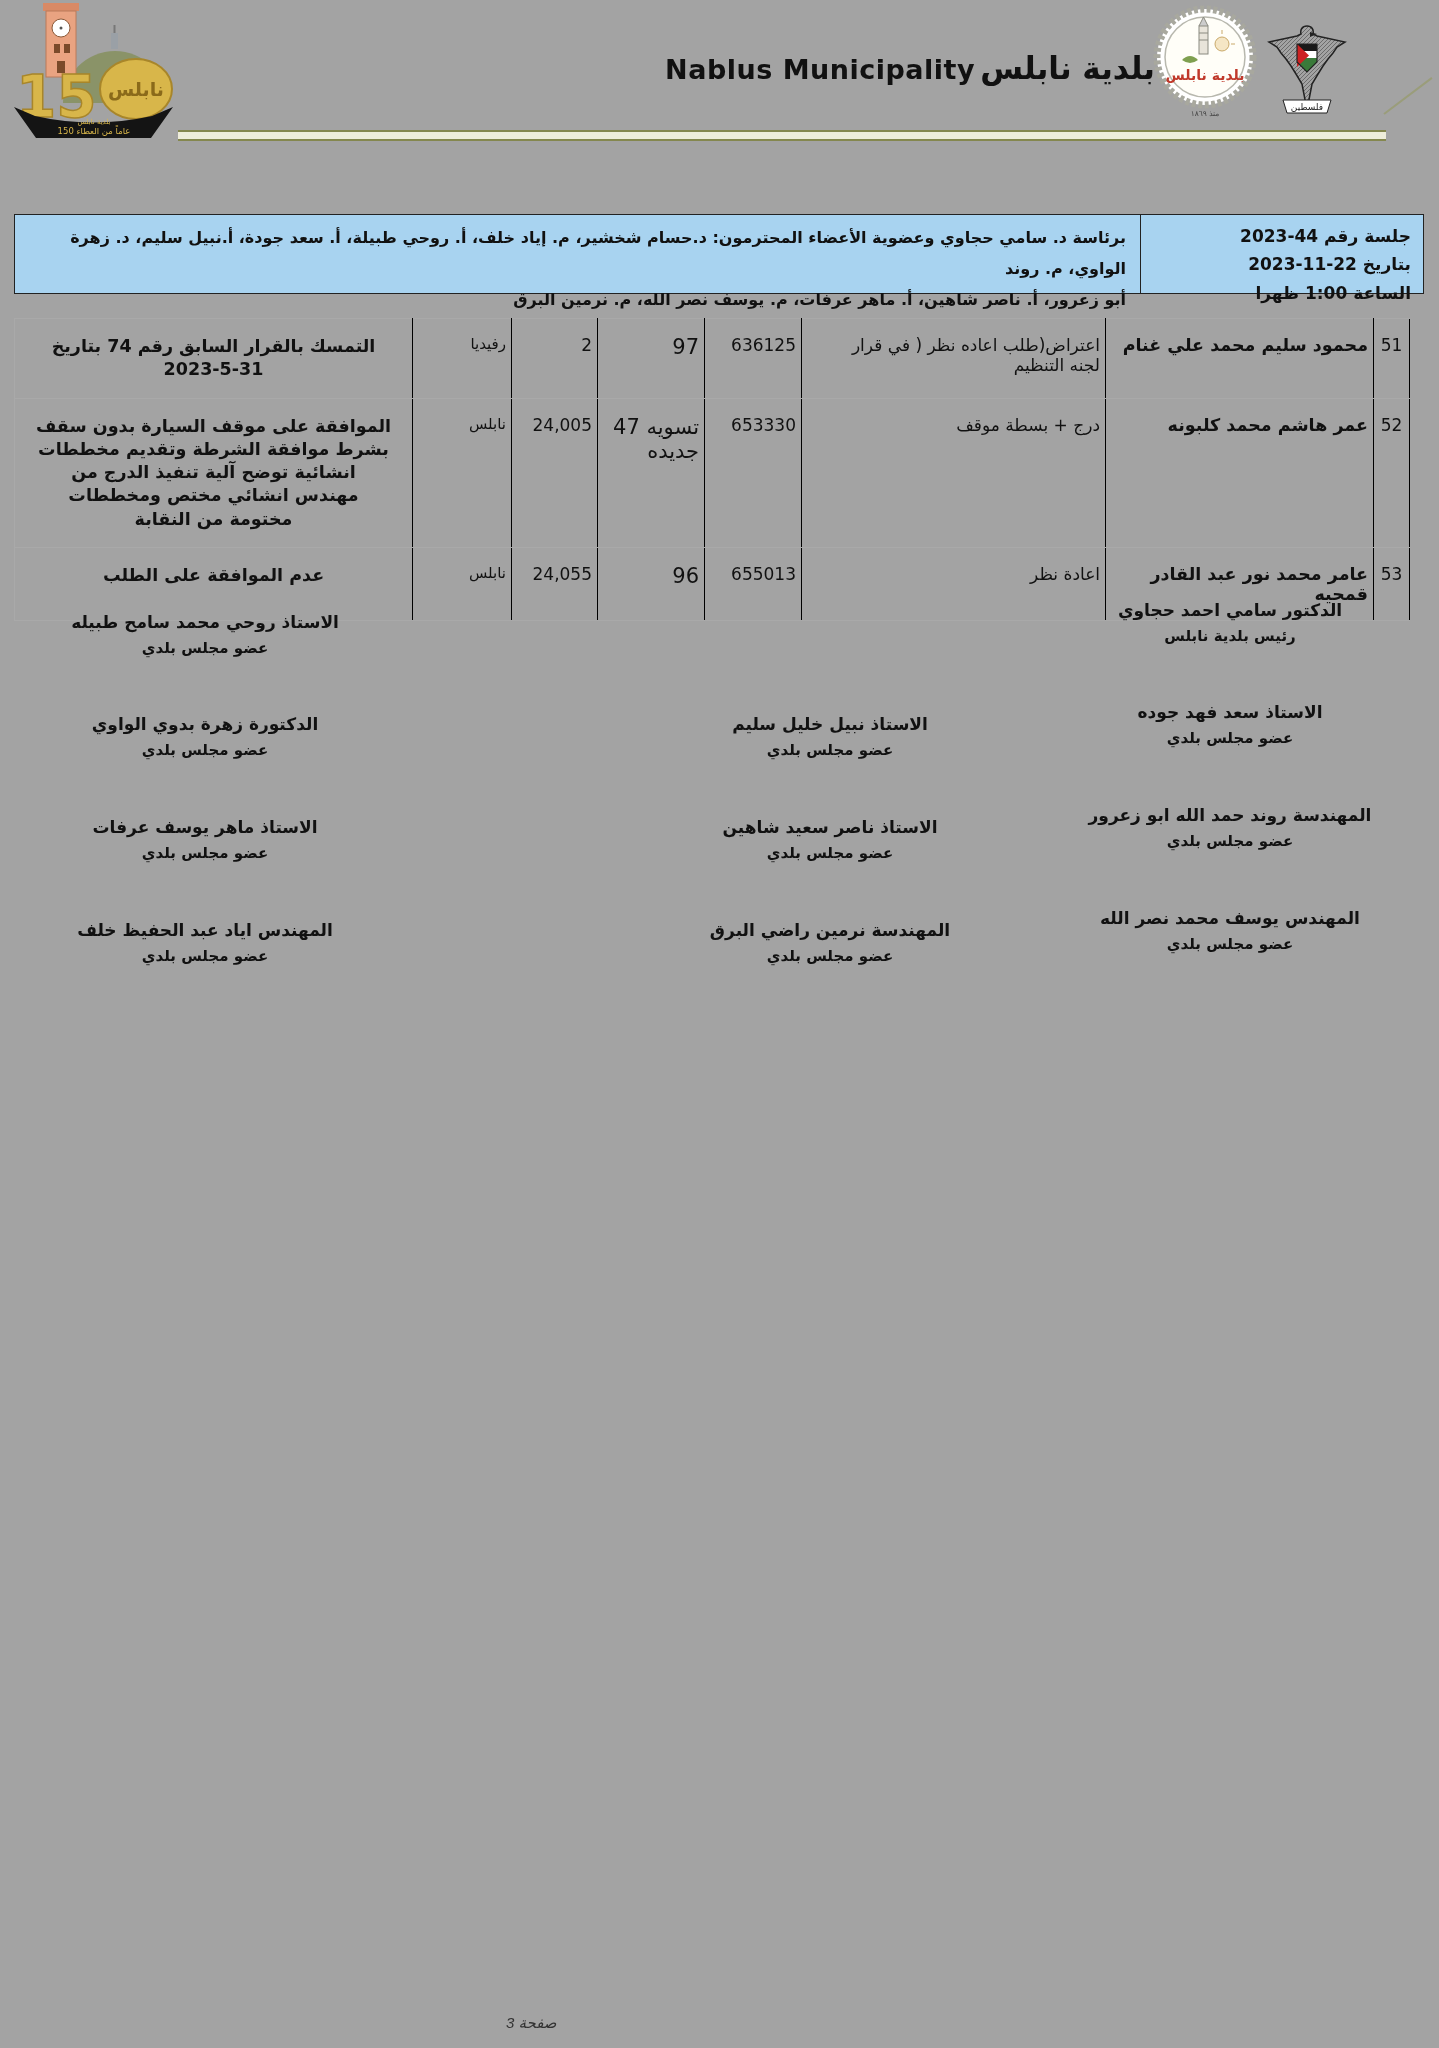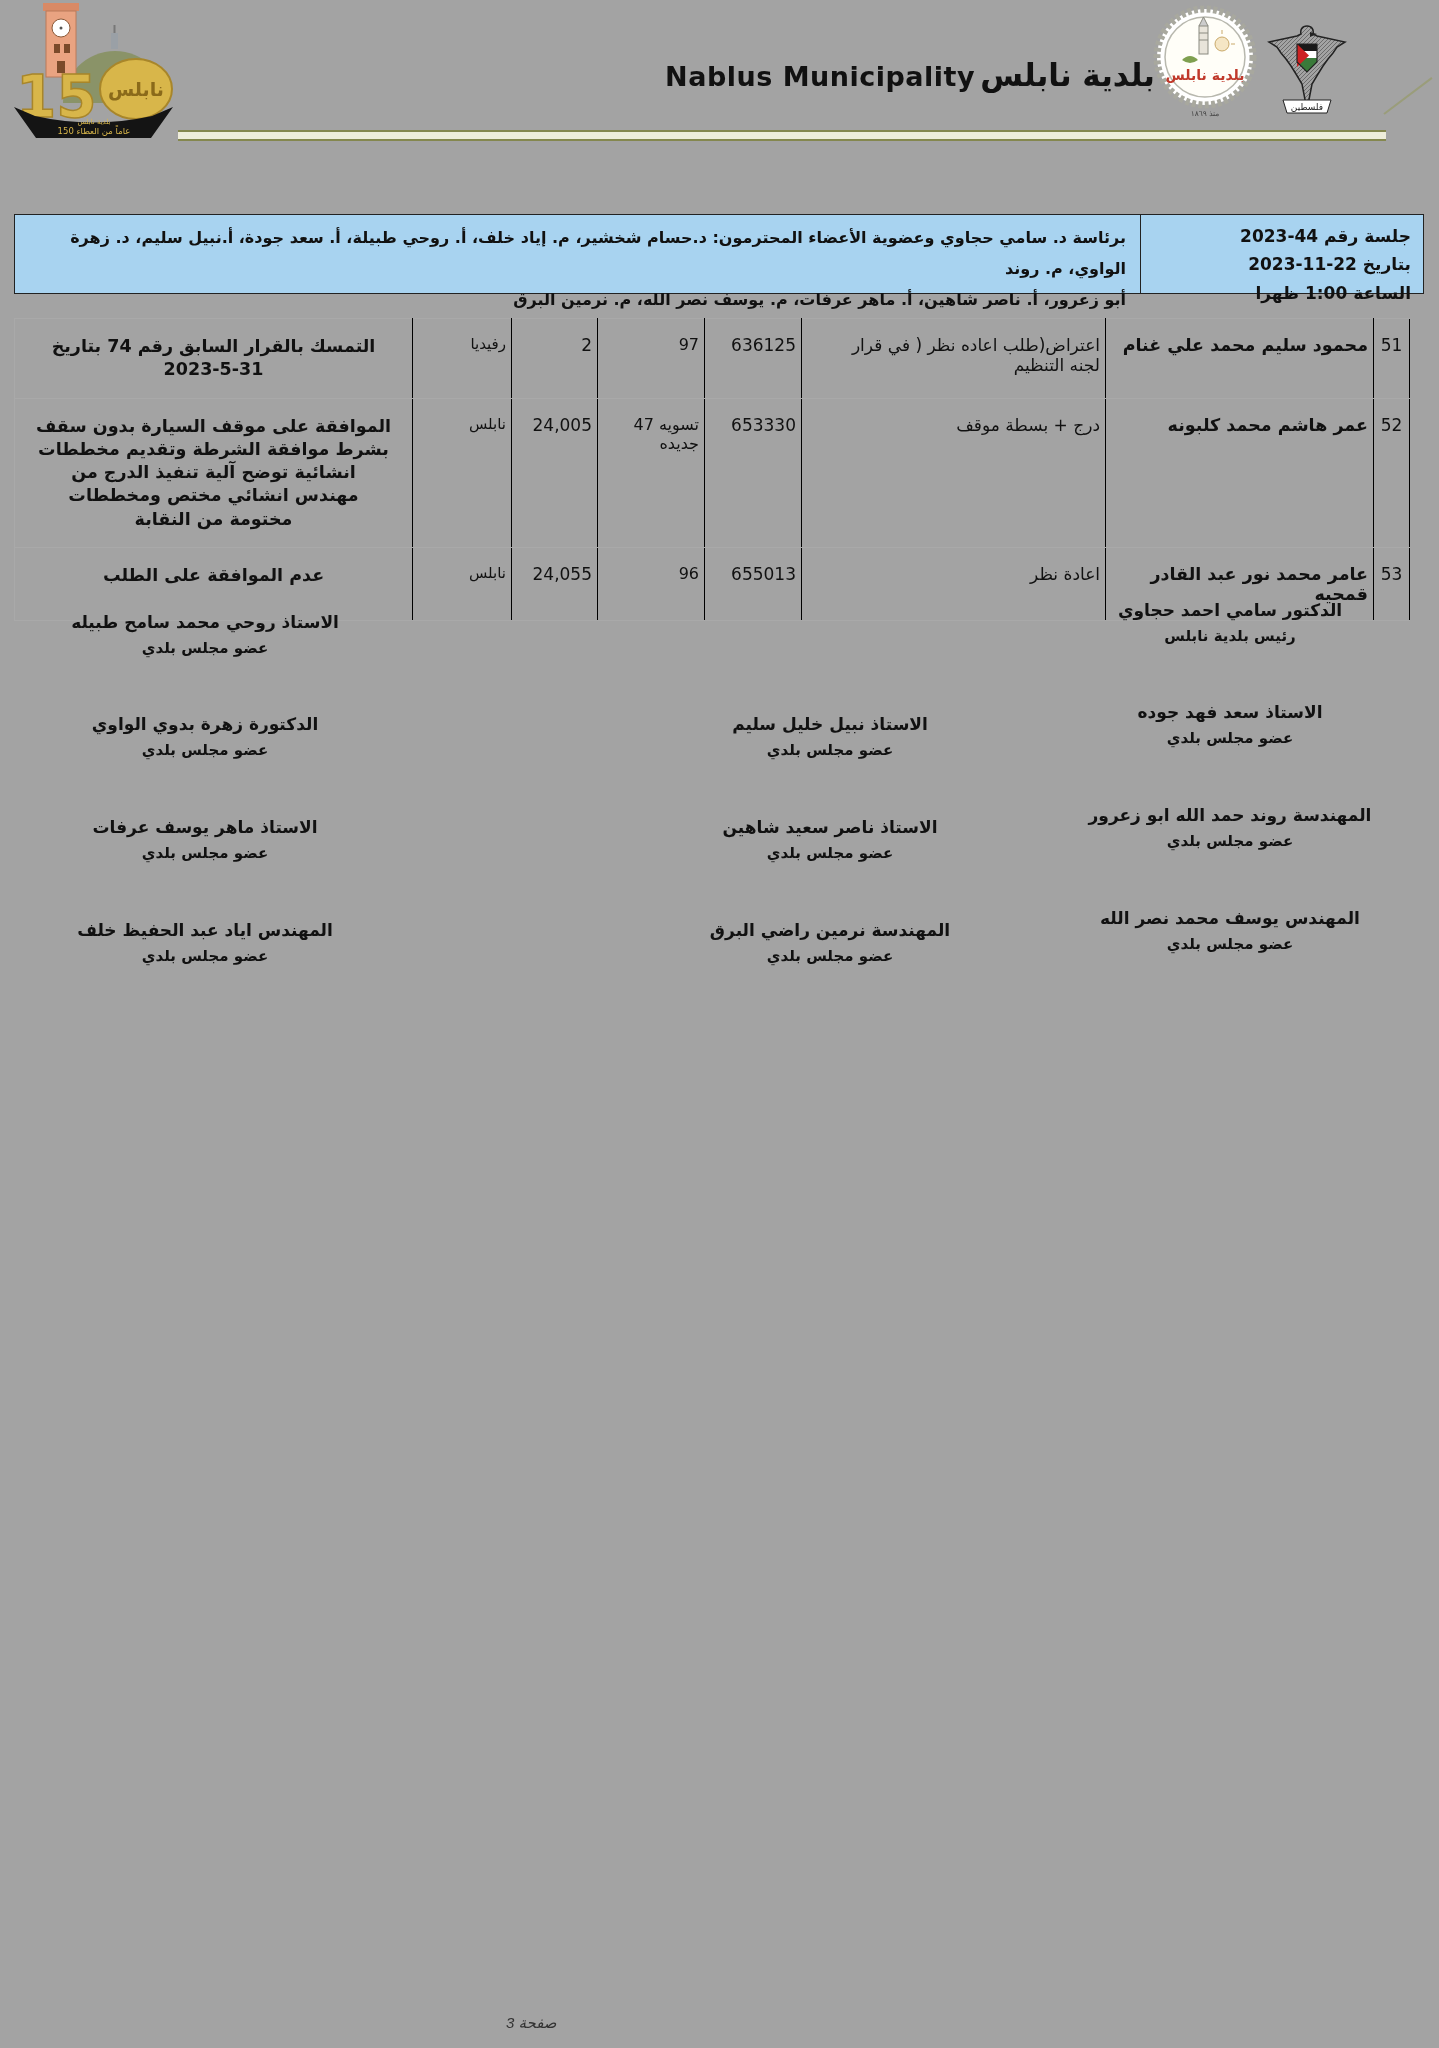--- a/index.html
+++ b/index.html
@@ -2,21 +2,21 @@
 <html><head>
 <meta charset="utf-8">
 <style>
   html,body{margin:0;padding:0;background:#888;}
   .page{position:relative;width:1439px;height:2048px;background:#a3a3a3;
         font-family:"DejaVu Sans",sans-serif;color:#111;overflow:hidden;margin:0 auto;}
 
   
   .logo150{position:absolute;left:10px;top:3px;width:167px;height:137px;z-index:3;}
   .brand{position:absolute;left:640px;top:50px;width:515px;text-align:right;
-         direction:ltr;white-space:nowrap;z-index:2;margin-top:7px;}
+         direction:ltr;white-space:nowrap;z-index:2;}
   .brand .en{font-size:27px;font-weight:bold;letter-spacing:.5px;}
   .brand .ar{font-size:31px;font-weight:bold;}
   .seal{position:absolute;left:1152px;top:4px;width:107px;height:118px;z-index:2;}
   .eagle{position:absolute;left:1257px;top:22px;width:100px;height:96px;z-index:2;}
   .rule{position:absolute;left:178px;top:130px;width:1208px;height:7px;
         border-top:2px solid #84874e;border-bottom:2px solid #84874e;background:#eeedda;z-index:1;}
   .rule-diag{position:absolute;left:1384px;top:113px;width:60px;height:0;
         border-top:2px solid #9a9d7a;transform:rotate(-37deg);transform-origin:left center;}
 
   
@@ -35,21 +35,21 @@
   .rtable{position:absolute;left:14px;top:318px;border-collapse:collapse;table-layout:fixed;
           direction:rtl;font-size:17px;}
   .rtable td{border-right:1.5px solid #000;border-left:1.5px solid #000;
           border-top:1px solid #a9a9a9;border-bottom:1px solid #a9a9a9;
           vertical-align:top;padding:16px 5px;white-space:pre-line;word-wrap:break-word;box-sizing:border-box;}
   .rtable td:last-child{border-left:1px solid #a9a9a9;}
   .c-no{text-align:center;}
   .c-name{font-weight:bold;text-align:right;font-size:17.5px;}
   .c-subject{text-align:right;}
   .c-num{text-align:right;}
-  .c-block{text-align:right;font-size:16px;}
+  .c-block{text-align:right;font-size:21px;}
   .c-parcel{text-align:right;}
   .c-loc{text-align:right;font-size:15px;}
   .c-dec{font-weight:bold;text-align:center;font-size:17.5px;line-height:1.33;}
 
   
   .sig{position:absolute;width:300px;text-align:center;direction:rtl;font-weight:bold;}
   .sig .nm{font-size:17px;}
   .sig .tt{font-size:15px;margin-top:7px;}
 
   

